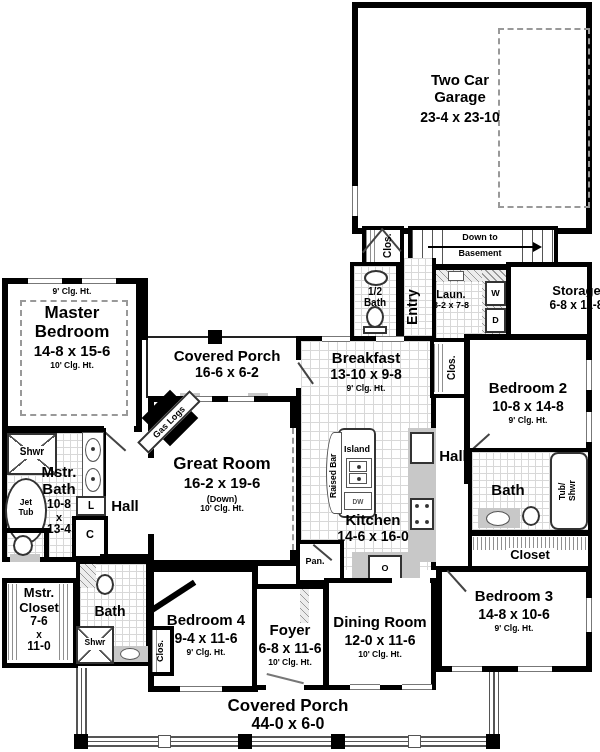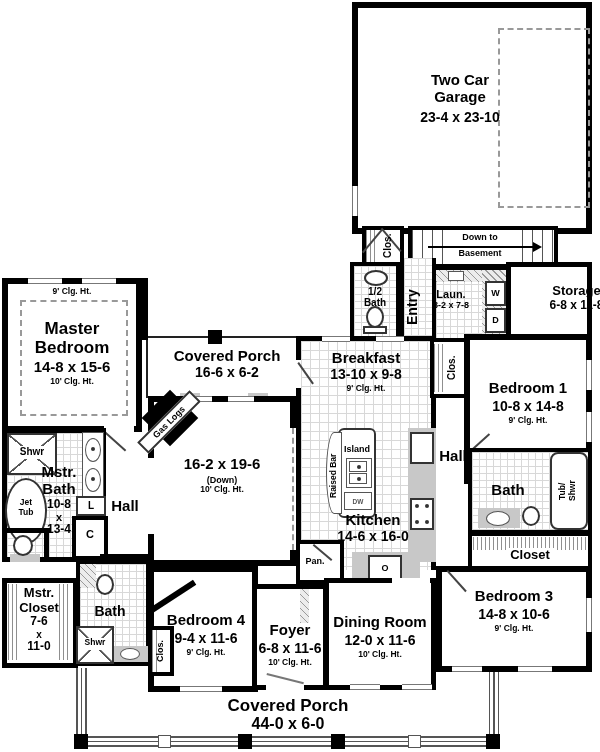--- a/index.html
+++ b/index.html
@@ -252,49 +252,50 @@
     <span class="f9">D</span>
   </div>
 
   <div class="lbl" style="left:530px;top:284px;width:93px">
     <span class="f13">Storage</span>
     <span class="f12">6-8 x 11-8</span>
   </div>
 
   <div class="lbl" style="left:8px;top:287px;width:128px">
     <span class="f8">9' Clg. Ht.</span>
-    <span class="f17" style="margin-top:22px">Master</span>
+    <span class="f17" style="margin-top:6px">Master</span>
     <span class="f17">Bedroom</span>
     <span class="f15 mt2">14-8 x 15-6</span>
     <span class="f8 mt2">10' Clg. Ht.</span>
   </div>
 
   <div class="lbl" style="left:150px;top:348px;width:154px">
     <span class="f15">Covered Porch</span>
     <span class="f14">16-6 x 6-2</span>
   </div>
 
   <div class="lbl" style="left:154px;top:454px;width:136px">
+    <span class="f17">Great Room</span>
     <span class="f15 mt2">16-2 x 19-6</span>
     <span class="f9 mt2">(Down)</span>
     <span class="f8">10' Clg. Ht.</span>
   </div>
 
   <div class="lbl" style="left:300px;top:350px;width:132px">
     <span class="f15">Breakfast</span>
     <span class="f14">13-10 x 9-8</span>
     <span class="f8 mt2">9' Clg. Ht.</span>
   </div>
 
   <div class="lbl vt" style="left:446px;top:344px;height:48px">
     <span class="f10">Clos.</span>
   </div>
 
   <div class="lbl" style="left:468px;top:380px;width:120px">
-    <span class="f15">Bedroom 1</span>
+    <span class="f15">Bedroom 2</span>
     <span class="f14 mt2">10-8 x 14-8</span>
     <span class="f8 mt2">9' Clg. Ht.</span>
   </div>
 
   <div class="lbl" style="left:434px;top:448px;width:38px">
     <span class="f15">Hall</span>
   </div>
 
   <div class="lbl" style="left:340px;top:444px;width:34px">
     <span class="f9">Island</span>

